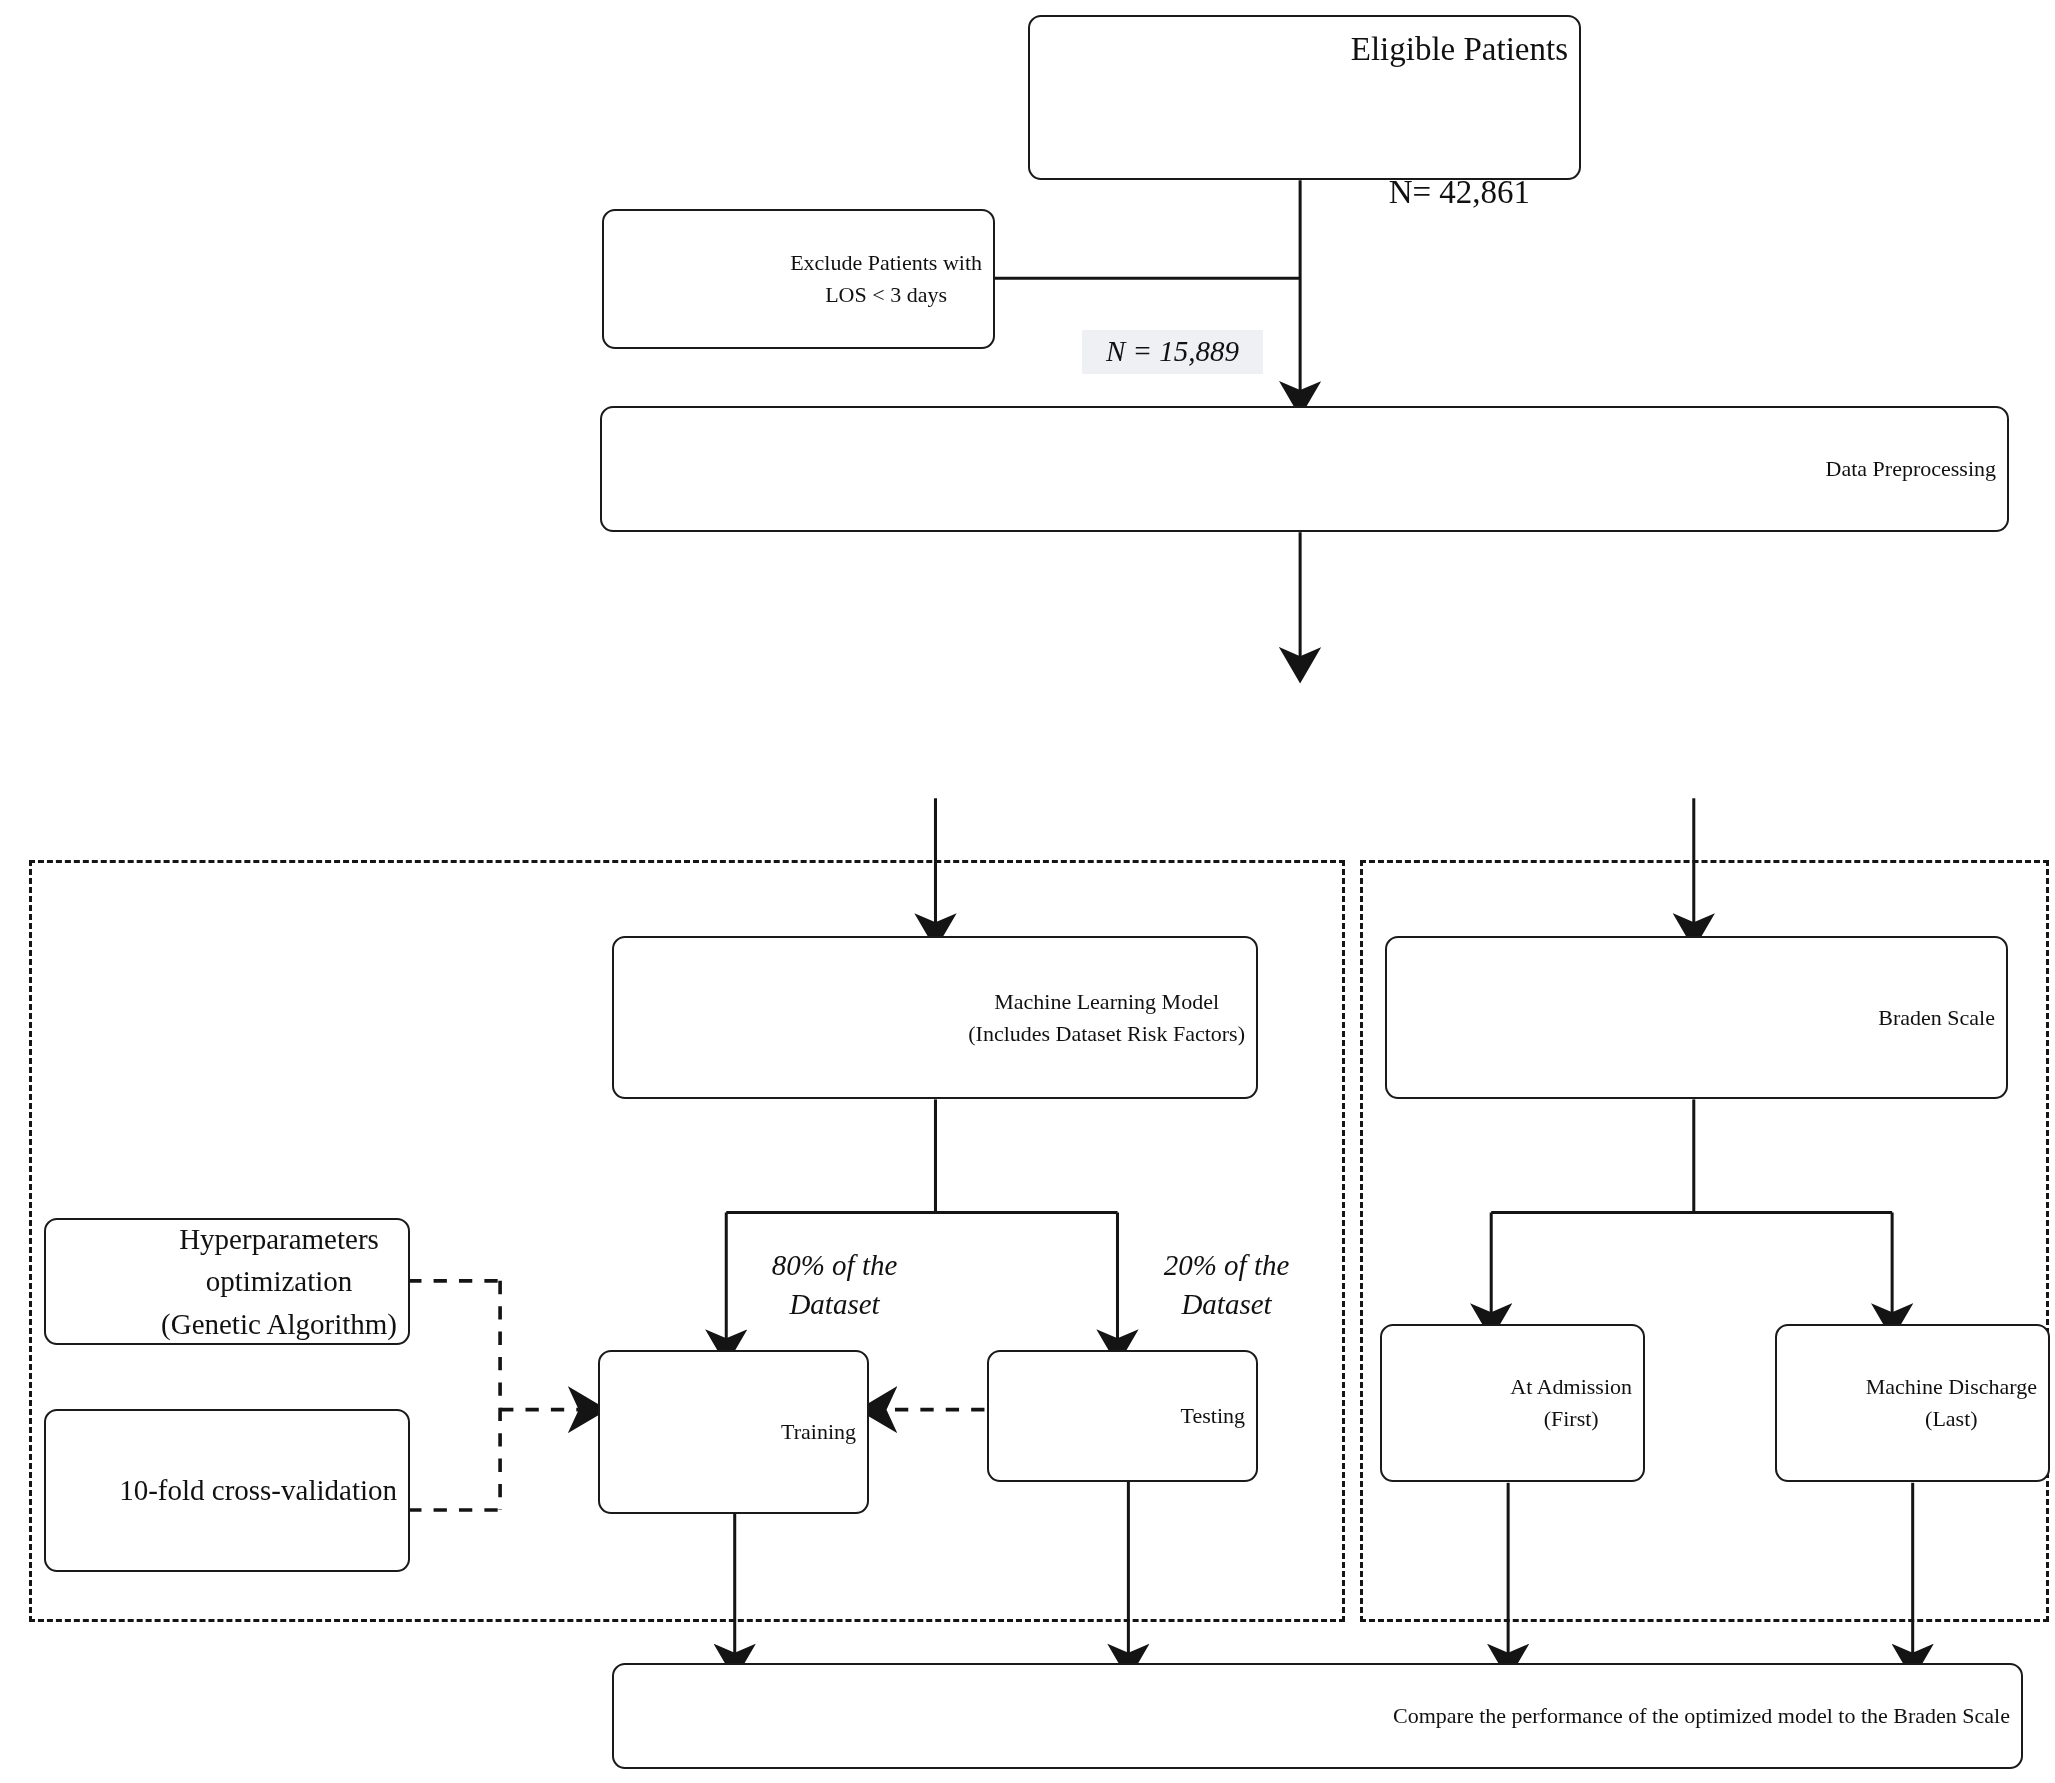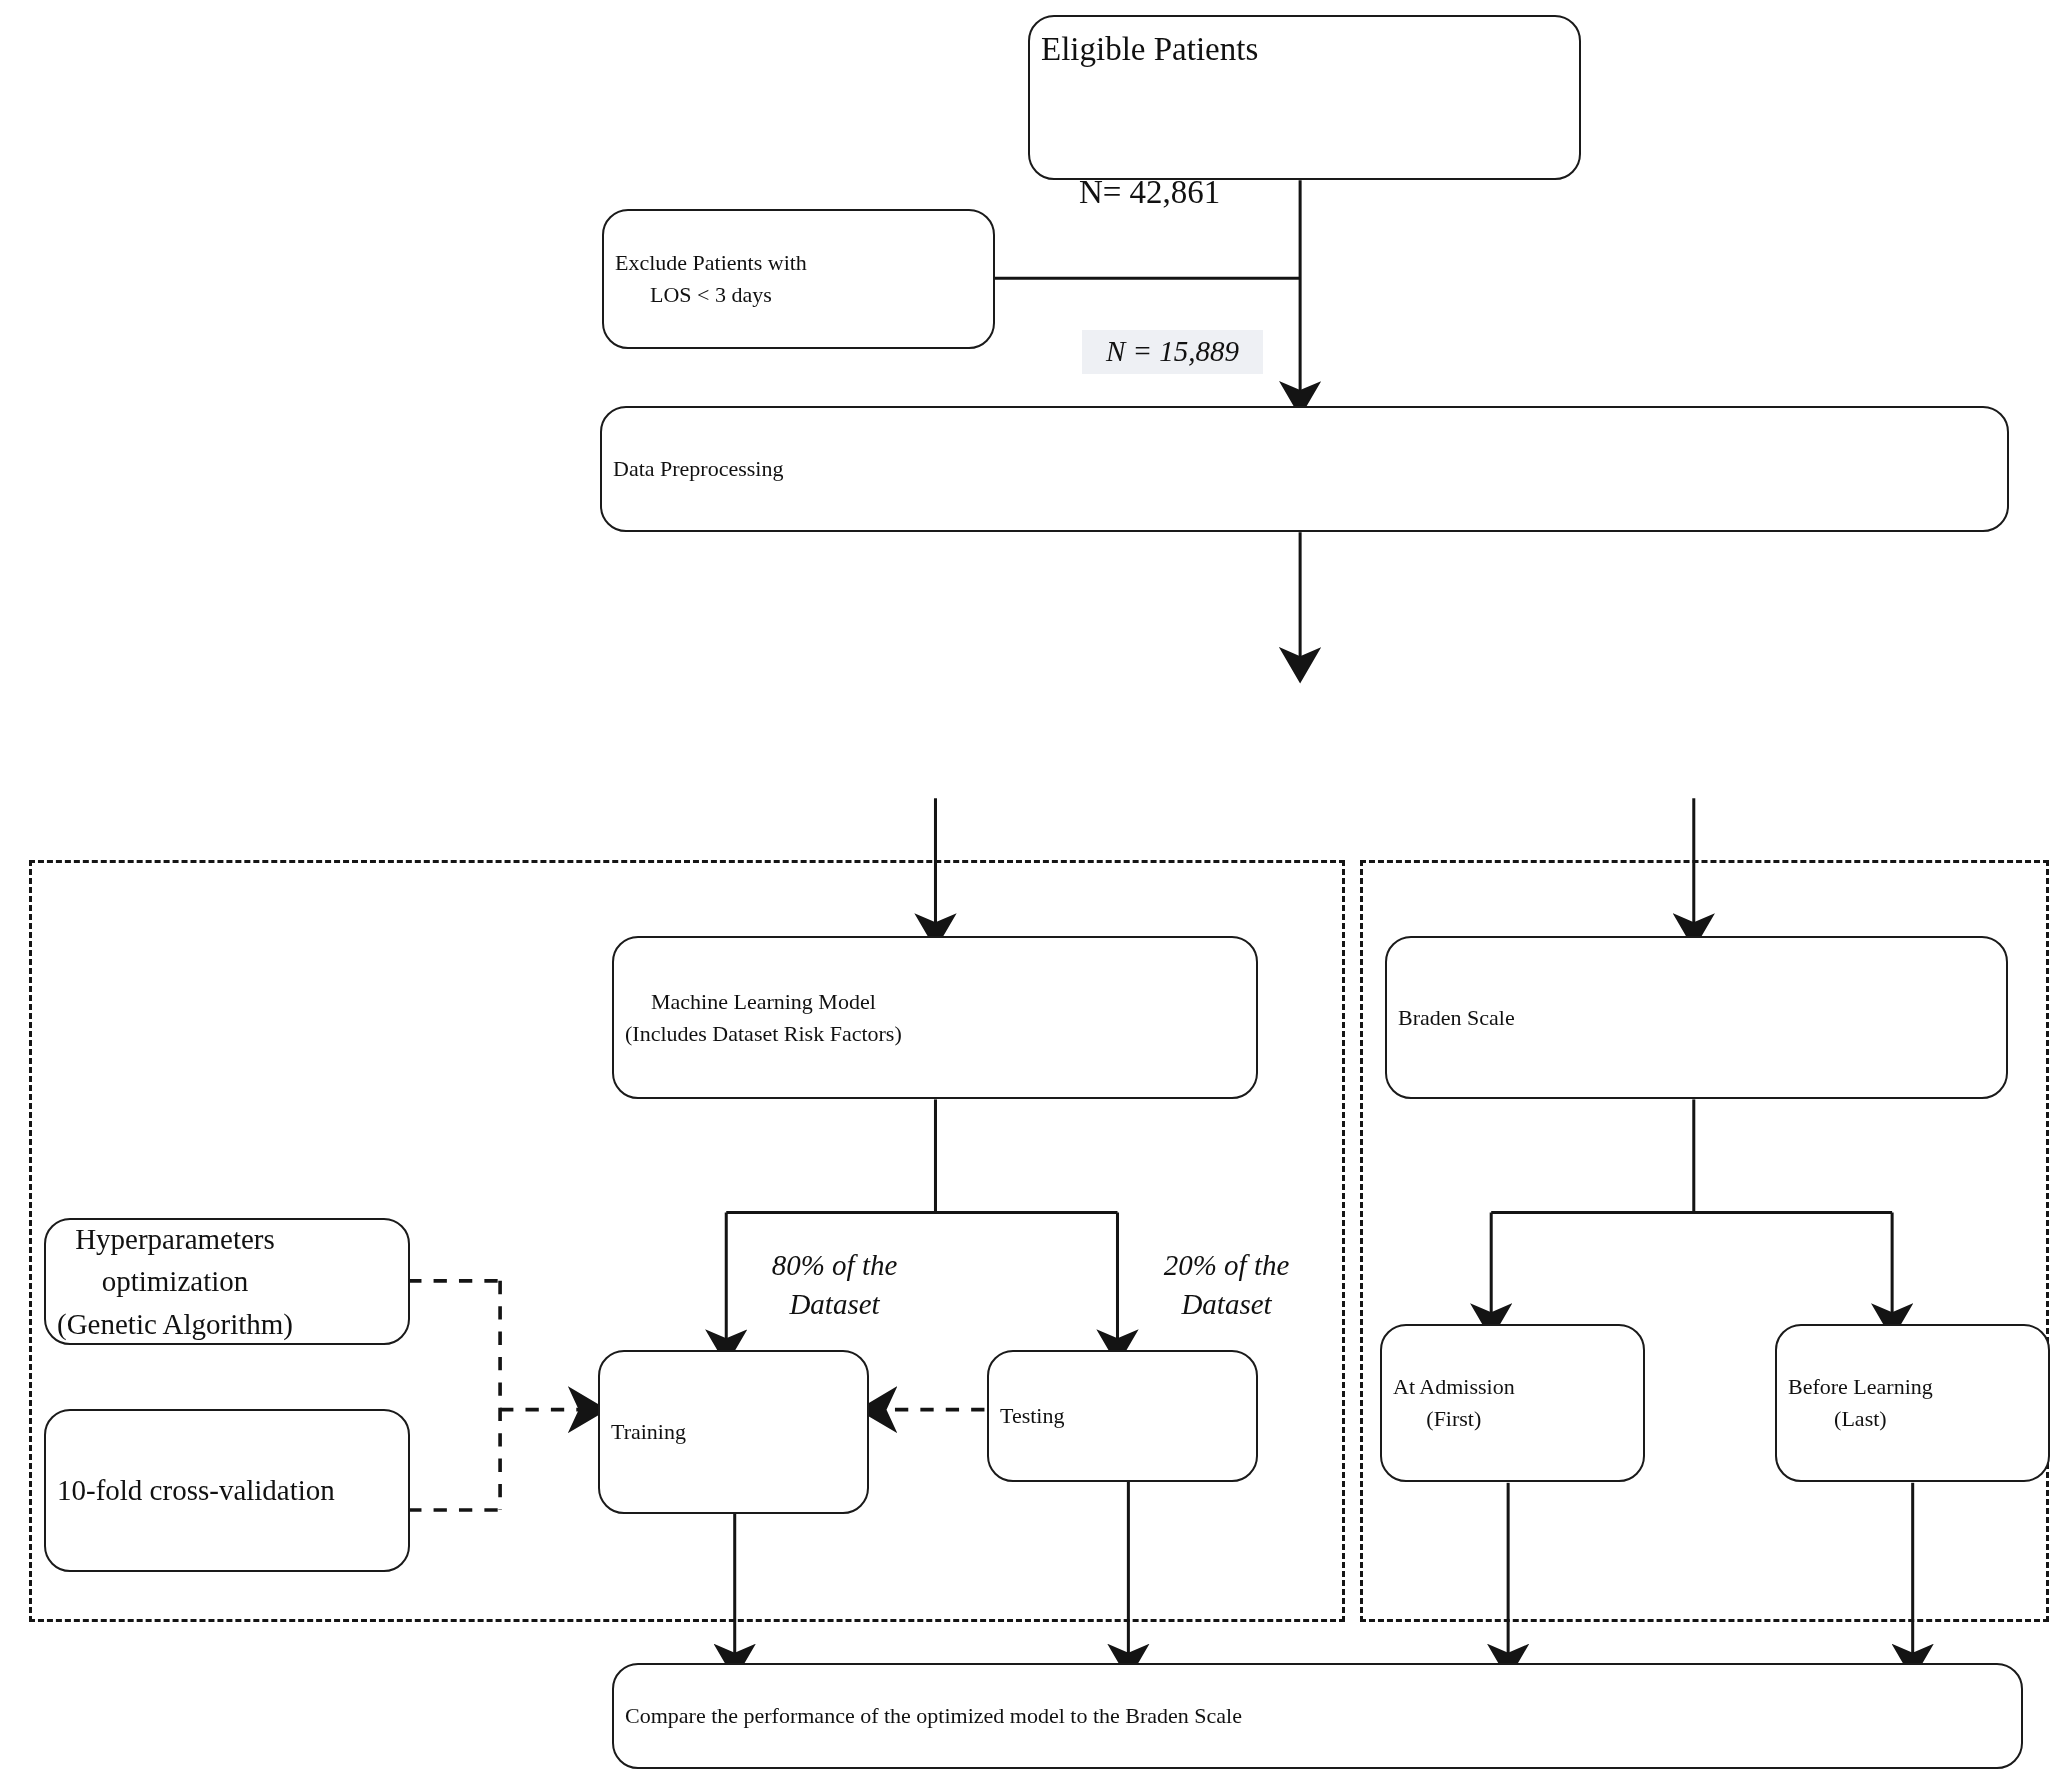--- a/index.html
+++ b/index.html
@@ -20,25 +20,25 @@
     position: absolute;
     left: 0;
     top: 0;
     width: 2056px;
     height: 1784px;
   }
   .node {
     position: absolute;
     box-sizing: border-box;
     border: 2.4px solid #1a1a1a;
-    border-radius: 26px;
+    border-radius: 13px;
     background: #ffffff;
     display: flex;
     align-items: center;
-    justify-content: flex-start;
+    justify-content: flex-end;
     text-align: center;
     color: #111111;
     line-height: 1.45;
     z-index: 3;
   }
   .node .label {
     display: block;
     padding: 0 11px;
     white-space: pre-line;
   }
@@ -163,21 +163,21 @@
   <div class="node fs-node" style="left:987px; top:1350px; width:271px; height:132px;">
     <span class="label">Testing</span>
   </div>
 
   <div class="node fs-node" style="left:1380px; top:1324px; width:265px; height:158px;">
     <span class="label">At Admission
 (First)</span>
   </div>
 
   <div class="node fs-node" style="left:1775px; top:1324px; width:275px; height:158px;">
-    <span class="label">Before Learning
+    <span class="label">Machine Discharge
 (Last)</span>
   </div>
 
   <div class="node fs-node" style="left:612px; top:1663px; width:1411px; height:106px;">
     <span class="label">Compare the performance of the optimized model to the Braden Scale</span>
   </div>
 
   <div class="edge-label shaded fs-edge" style="left:1082px; top:330px; width:169px;">N = 15,889</div>
 
   <div class="edge-label fs-edge" style="left:744px; top:1246px; width:181px;">80% of the

